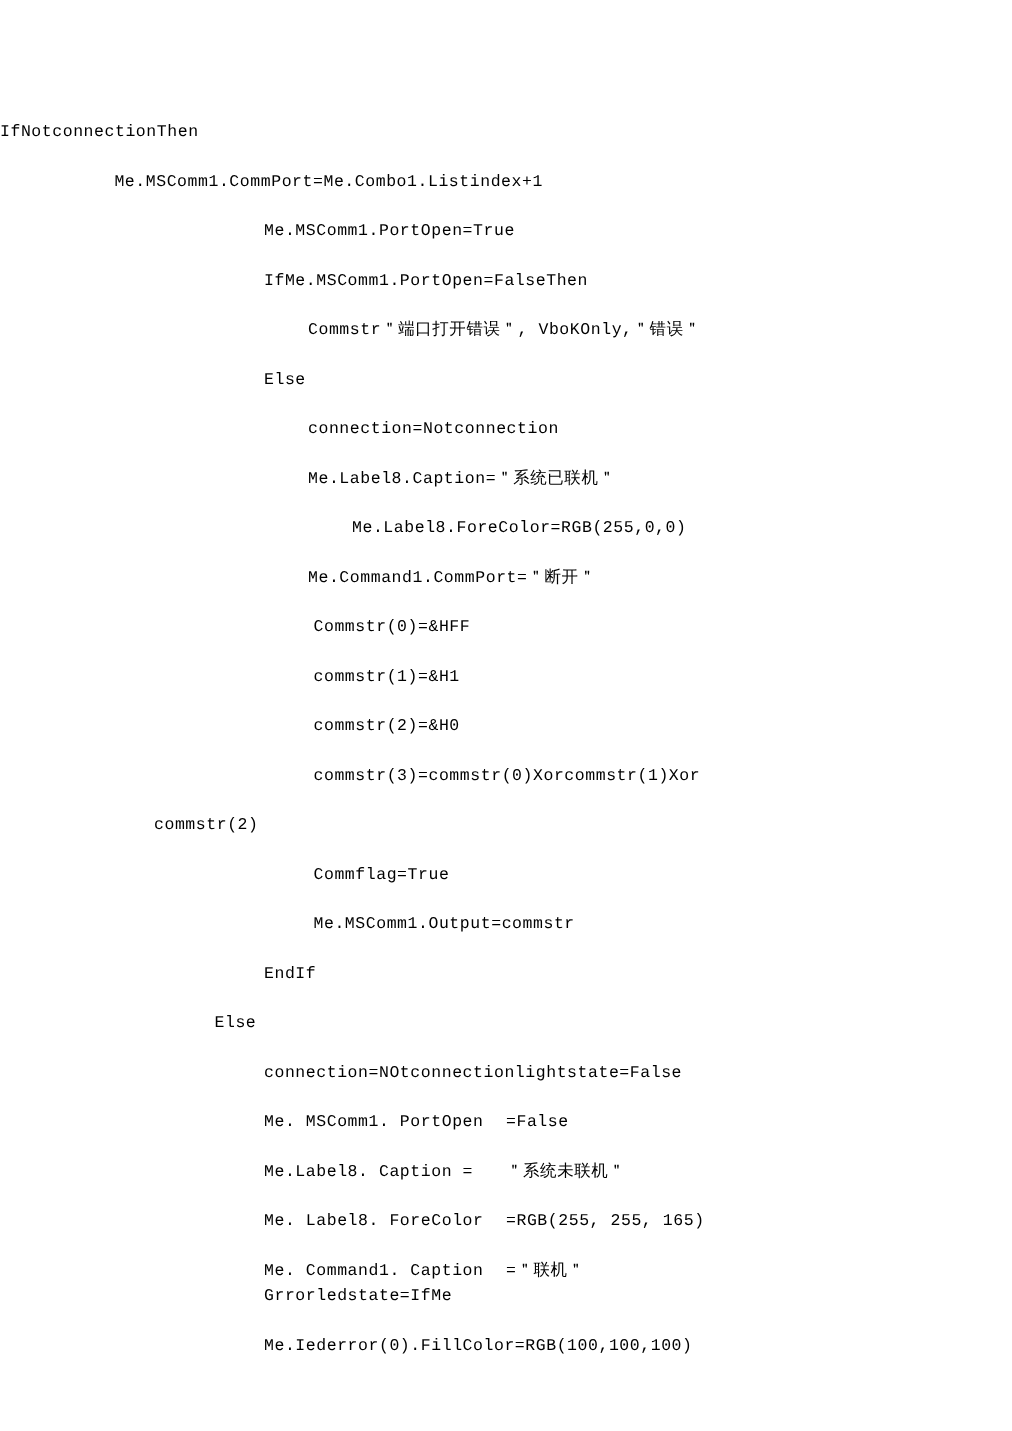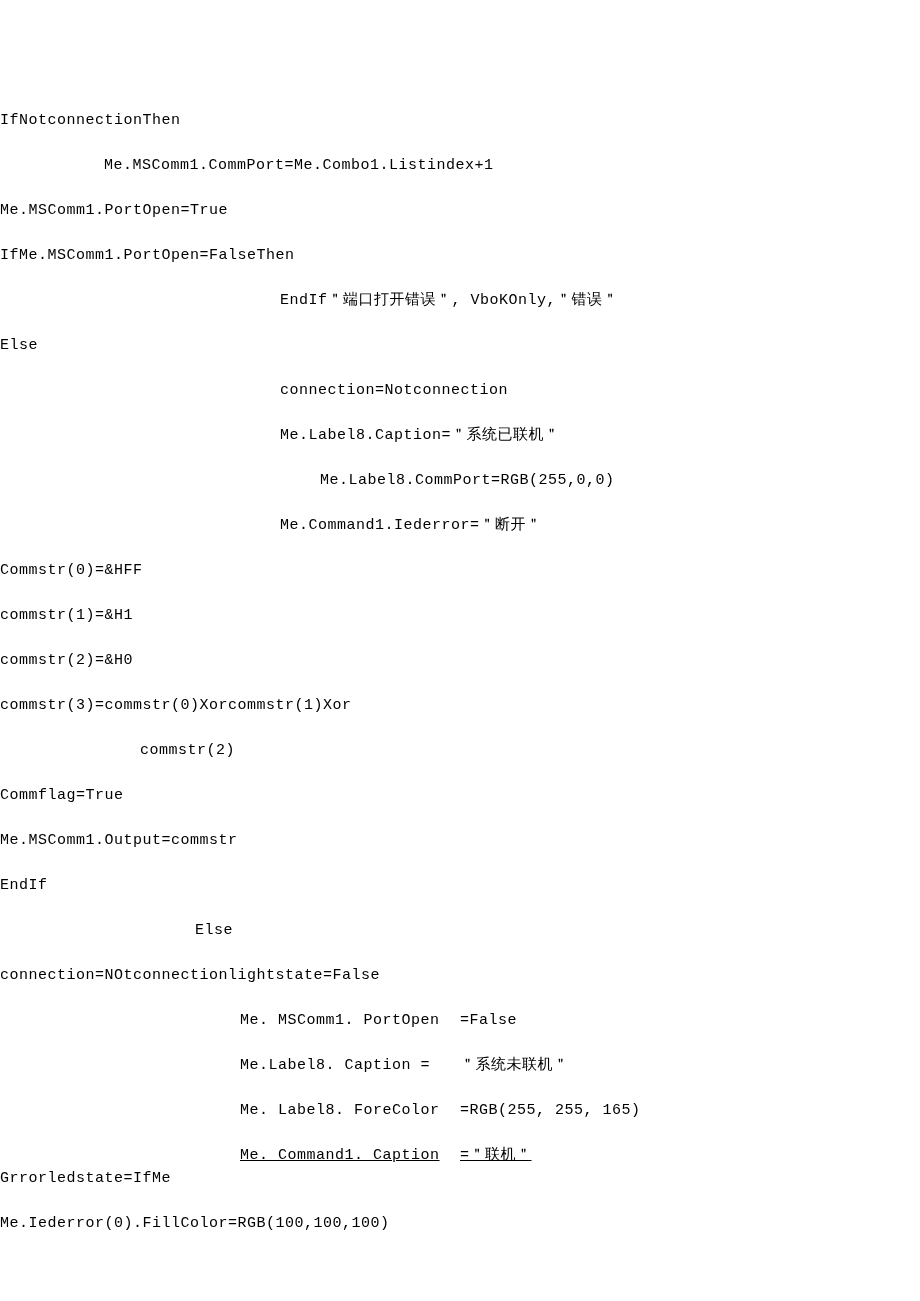--- a/index.html
+++ b/index.html
@@ -16,24 +16,24 @@
       width: 920px;
       line-height: 1.4;
     }
     .line {
       white-space: pre;
       margin-bottom: 24px;
       letter-spacing: 0.5px;
     }
     .ind1 { }
     .ind-me { padding-left: 104px; }
-    .ind2 { }
+    .ind2 { padding-left: 240px; }
     .ind3 { padding-left: 280px; }
     .ind4 { padding-left: 320px; }
-    .ind5 { }
+    .ind5 { padding-left: 285px; }
     .ind-commstr { padding-left: 140px; }
     .ind-else { padding-left: 195px; }
     .table-block {
       padding-left: 240px;
       margin-bottom: 24px;
     }
     .table-block table {
       border-collapse: collapse;
     }
     .table-block td {
@@ -46,26 +46,26 @@
     .col1 { width: 220px; }
     .gap-large { margin-bottom: 24px; }
   </style>
 </head>
 <body>
 
 <div class="line ind1">IfNotconnectionThen</div>
 <div class="line ind-me">Me.MSComm1.CommPort=Me.Combo1.Listindex+1</div>
 <div class="line ind2">Me.MSComm1.PortOpen=True</div>
 <div class="line ind2">IfMe.MSComm1.PortOpen=FalseThen</div>
-<div class="line ind3">EndIf＂端口打开错误＂, VboKOnly,＂错误＂</div>
+<div class="line ind3">Commstr＂端口打开错误＂, VboKOnly,＂错误＂</div>
 <div class="line ind2">Else</div>
 <div class="line ind3">connection=Notconnection</div>
 <div class="line ind3">Me.Label8.Caption=＂系统已联机＂</div>
-<div class="line ind4">Me.Label8.CommPort=RGB(255,0,0)</div>
-<div class="line ind3">Me.Command1.Iederror=＂断开＂</div>
+<div class="line ind4">Me.Label8.ForeColor=RGB(255,0,0)</div>
+<div class="line ind3">Me.Command1.CommPort=＂断开＂</div>
 <div class="line ind5">Commstr(0)=&amp;HFF</div>
 <div class="line ind5">commstr(1)=&amp;H1</div>
 <div class="line ind5">commstr(2)=&amp;H0</div>
 <div class="line ind5">commstr(3)=commstr(0)Xorcommstr(1)Xor</div>
 <div class="line ind-commstr">commstr(2)</div>
 <div class="line ind5">Commflag=True</div>
 <div class="line ind5">Me.MSComm1.Output=commstr</div>
 <div class="line ind2">EndIf</div>
 <div class="line ind-else">Else</div>
 <div class="line ind2 gap-large">connection=NOtconnectionlightstate=False</div>
@@ -96,21 +96,21 @@
   <table>
     <tbody>
         <tr>
       <td class="col1">Me. Label8. ForeColor</td>
       <td>=RGB(255, 255, 165)</td>
     </tr>
   </tbody>
     </table>
 </div>
 
-<div class="table-block" style="margin-bottom:2px;text-decoration:underline;">
+<div class="table-block" style="margin-bottom:2px;">
   <table>
     <tbody>
         <tr>
       <td class="col1">Me. Command1. Caption</td>
       <td>=＂联机＂</td>
     </tr>
   </tbody>
     </table>
 </div>
 <div class="line ind2">Grrorledstate=IfMe</div>

